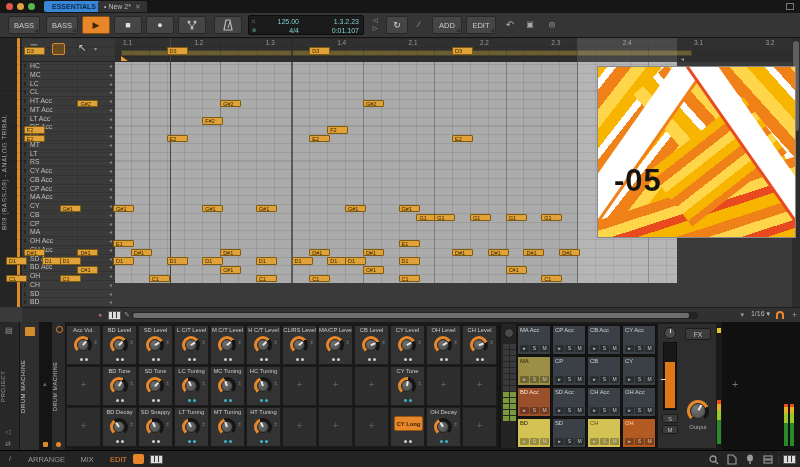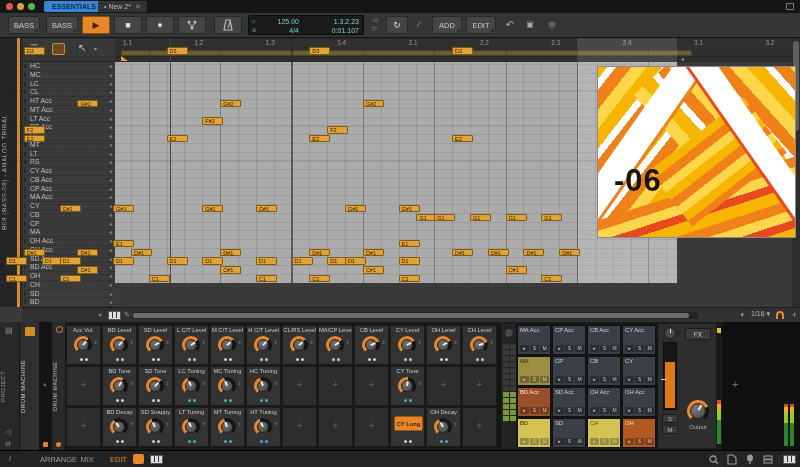--- a/index.html
+++ b/index.html
@@ -435,21 +435,21 @@
         <div id="vthumb"></div>
       </div>
 
     <div id="artwork" class="abs">
       <div class="st s1"></div>
       <div class="st s2"></div>
       <div class="st s3"></div>
       <div class="st s6"></div>
       <div class="st s4"></div>
       <div class="st s5"></div>
-      <div id="art-text"><br><span>-06</span></div>
+      <div id="art-text"><br><span>-05</span></div>
     </div>
 
     <div id="hstrip" class="abs">
       <span class="fico" style="left:76px;color:#a66">●</span>
       <span class="piano-ico" style="left:86px;top:3px"></span>
       <span class="fico" style="left:102px">✎</span>
       <div id="hscroll">
           <div id="hthumb"></div>
         </div>
       <span class="fico" style="right:56px">▾</span>
@@ -884,21 +884,21 @@
 
     <div id="blackarea" class="abs">
       <div id="ba-plus">+</div>
       <div class="meterbar" style="left:62px;height:42px"></div>
       <div class="meterbar" style="left:68px;height:42px"></div>
     </div>
   </div>
 
   <div id="statusbar" class="abs">
     <span class="abs" style="left:9px;top:3px;color:#888;font-size:8px;font-style:italic">i</span>
-    <span id="views"><span class="view" style="left: 40px;">ARRANGE</span><span class="view" style="left: 80.4px;">MIX</span><span class="view active" style="left: 110px;">EDIT</span></span>
+    <span id="views"><span class="view" style="left: 28px;">ARRANGE</span><span class="view" style="left: 80.4px;">MIX</span><span class="view active" style="left: 110px;">EDIT</span></span>
     <span class="sep" style="left:122px">|</span>
     <span id="sb-orange"></span>
     <span class="piano-ico" style="left:150px;top:4px"></span>
 
     <span class="sbico" style="right:80px"><svg viewBox="0 0 12 11">
           <circle cx="5" cy="5" r="3" fill="none" stroke="#999" stroke-width="1.3"></circle>
           <path d="M7.5 7.5 L10 10" stroke="#999" stroke-width="1.3"></path>
         </svg></span>
     <span class="sbico" style="right:62px"><svg viewBox="0 0 12 11">
           <path d="M2 1 h5 l3 3 v6 h-8 z" fill="none" stroke="#999" stroke-width="1.2"></path>

